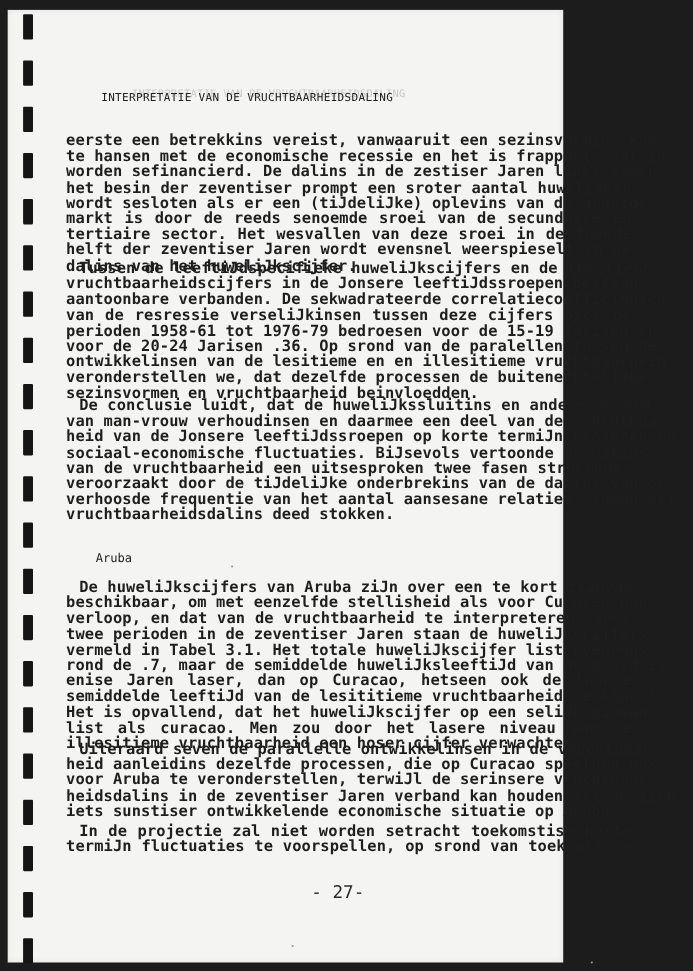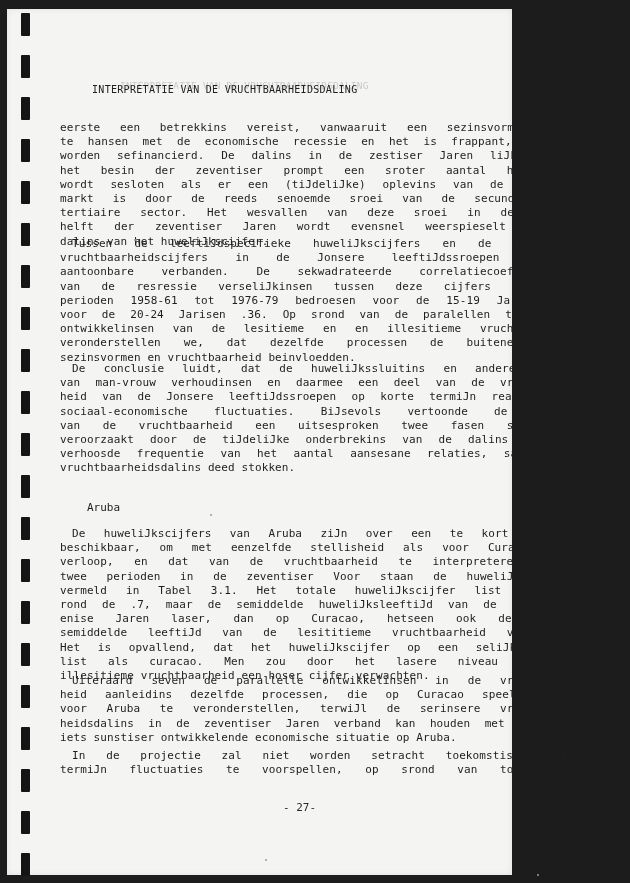--- a/index.html
+++ b/index.html
@@ -51,24 +51,25 @@
       font-size: 10px;
       color: #202020;
       letter-spacing: 0.3px;
       white-space: nowrap;
     }
     .text {
       position: absolute;
       left: 53px;
       width: 514px;
       font-family: "DejaVu Sans Mono", monospace;
-      font-size: 11px;
+      font-size: 14px;
       line-height: 14.2px;
       color: #1e1e1e;
       letter-spacing: 0.1px;
+      font-weight: bold;
     }
     .line {
       display: block;
       white-space: nowrap;
       text-align: justify;
       text-align-last: justify;
       height: 14.2px;
     }
     .line.last {
       text-align-last: left;
@@ -82,21 +83,21 @@
       top: 501px;
       font-family: "DejaVu Sans Mono", monospace;
       font-size: 11px;
       color: #1e1e1e;
     }
     .pagenum {
       position: absolute;
       left: 276px;
       top: 792px;
       font-family: "DejaVu Sans Mono", monospace;
-      font-size: 11px;
+      font-size: 16px;
       color: #2a2a2a;
     }
     .speck {
       position: absolute;
       background: #9a9a9a;
       border-radius: 50%;
     }
   </style>
 </head>
 <body>
@@ -163,21 +164,21 @@
       <span class="line">verhoosde frequentie van het aantal aansesane relaties, samen met</span>
       <span class="line last">vruchtbaarheidsdalins deed stokken.</span>
     </div>
 
     <div class="subhead" style="left:80px;top:492px">Aruba</div>
 
     <div class="text" style="top:518px">
       <span class="line indent">De huweliJkscijfers van Aruba ziJn over  een  te  kort  tiJdvak</span>
       <span class="line">beschikbaar,  om  met  eenzelfde stellisheid als voor Curacao hun</span>
       <span class="line">verloop, en dat van de  vruchtbaarheid  te  interpreteren.  Voor</span>
-      <span class="line">twee  perioden  in  de zeventiser Voor staan de huweliJkscijfers</span>
+      <span class="line">twee  perioden  in  de zeventiser Jaren staan de huweliJkscijfers</span>
       <span class="line">vermeld in Tabel 3.1.  Het totale huweliJkscijfer  list  eveneens</span>
       <span class="line">rond  de .7, maar de semiddelde huweliJksleeftiJd van de bruid is</span>
       <span class="line">enise  Jaren  laser,  dan  op  Curacao,  hetseen  ook  de  lasere</span>
       <span class="line">semiddelde  leeftiJd van de lesititieme vruchtbaarheid verklaart.</span>
       <span class="line">Het is opvallend, dat het huweliJkscijfer op  een  seliJk  niveau</span>
       <span class="line">list  als  curacao.   Men  zou  door  het  lasere  niveau  van de</span>
       <span class="line last">illesitieme vruchtbaarheid een hoser cijfer verwachten.</span>
     </div>
 
     <div class="text" style="top:665px">

